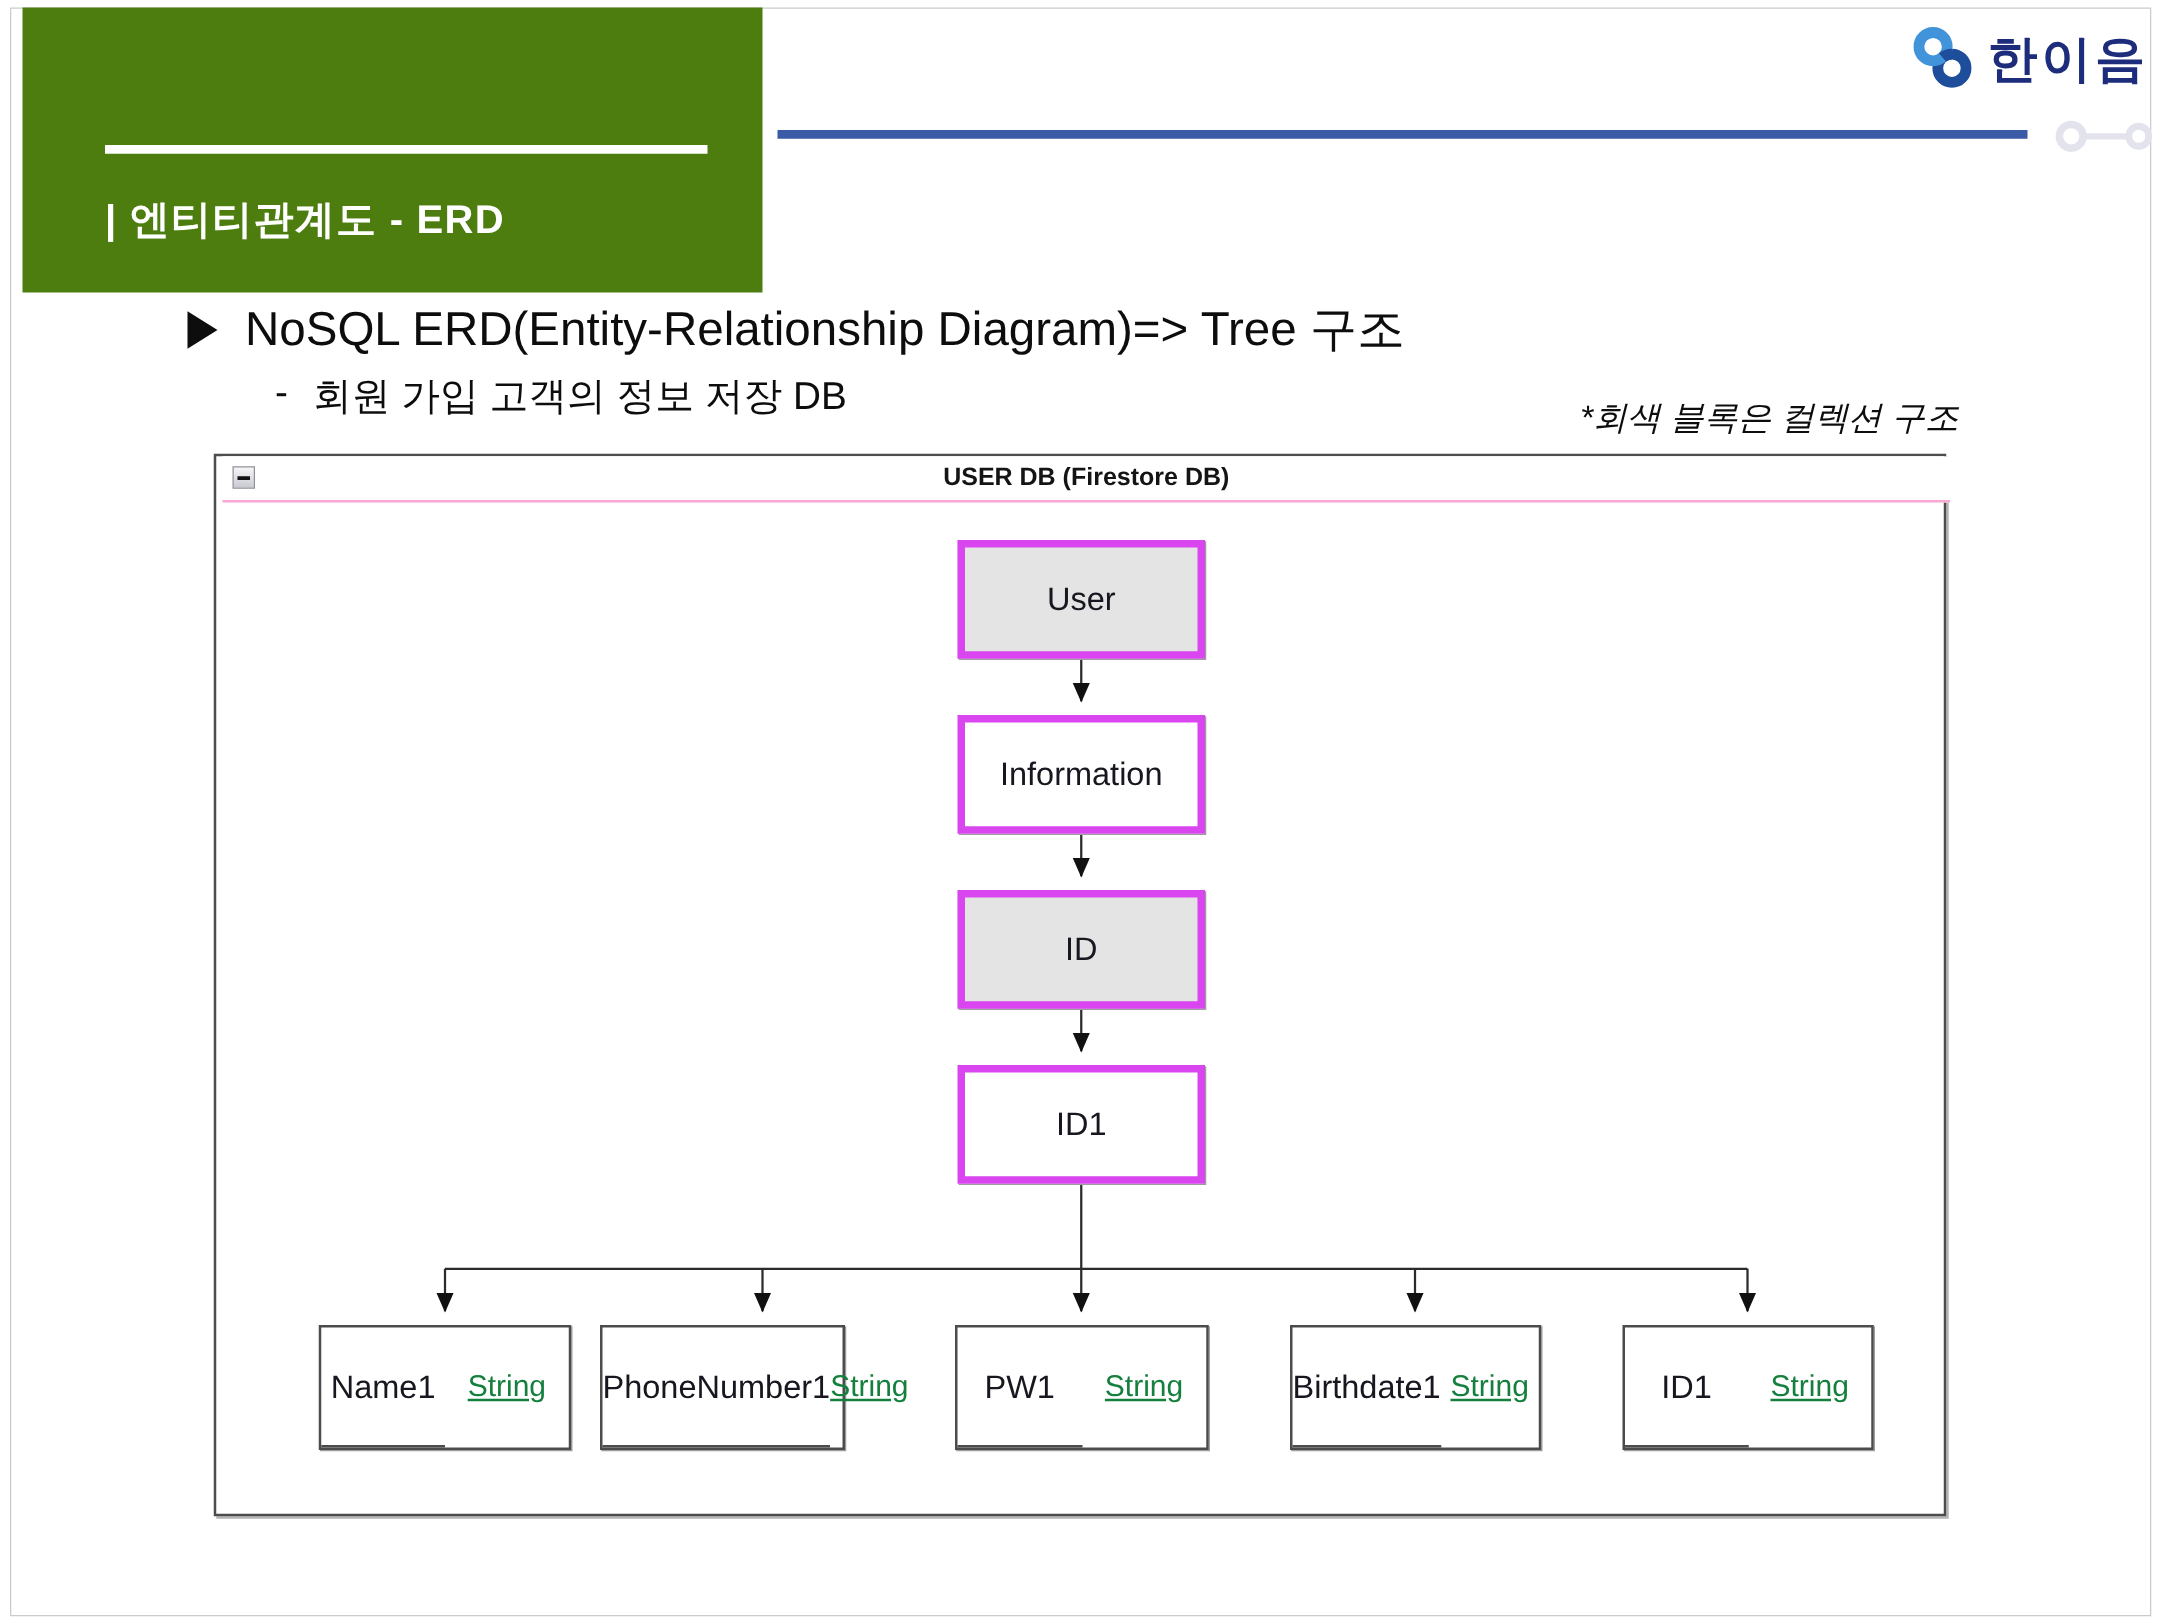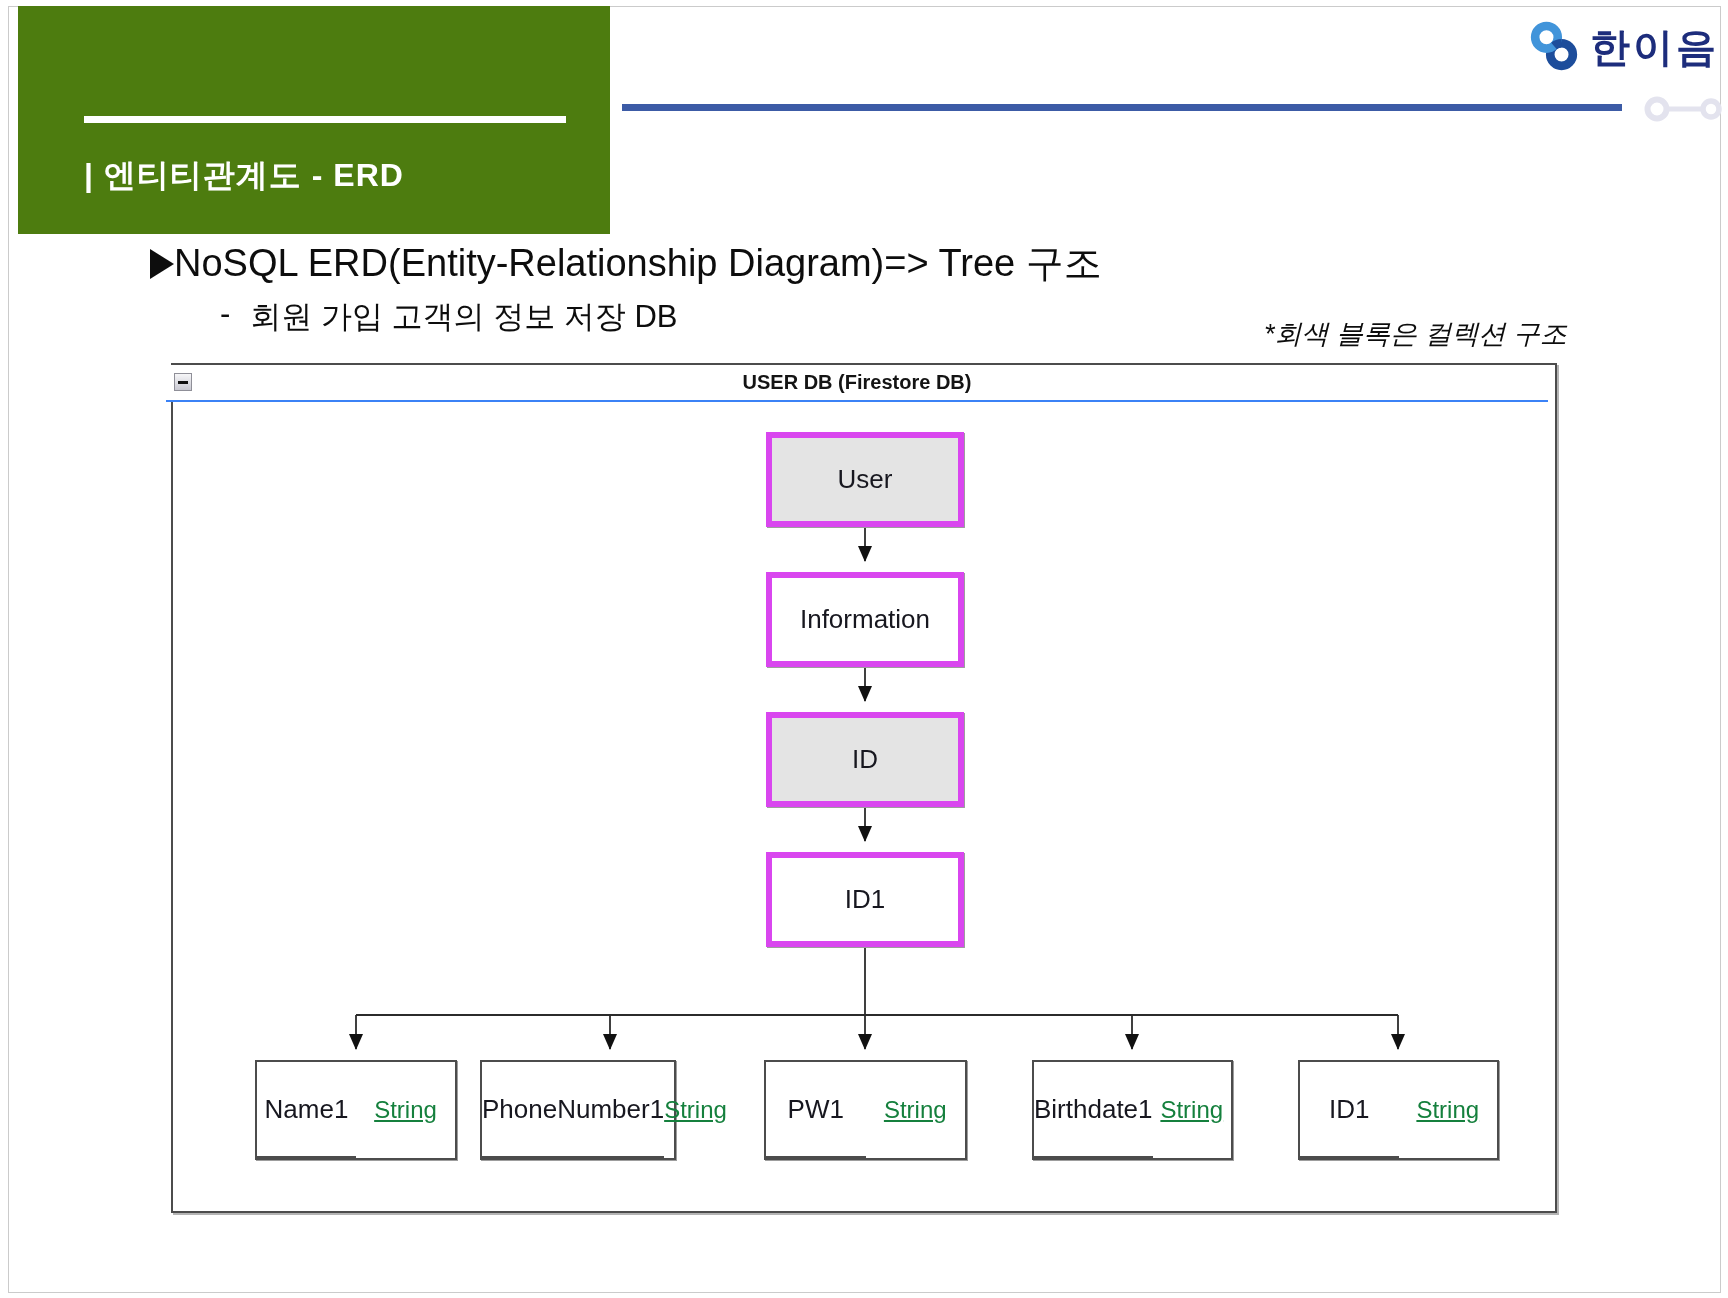--- a/index.html
+++ b/index.html
@@ -18,37 +18,37 @@
 
   
   .top-rule{position:absolute;left:622px;top:104px;width:1000px;height:7px;background:#3c5ba6;z-index:1;}
   .link-deco{position:absolute;left:1643px;top:92px;z-index:1;}
 
   
   .logo{position:absolute;left:1526px;top:18px;display:flex;align-items:center;z-index:2;}
   .logo-text{font-size:40px;font-weight:800;color:#1d2d7c;letter-spacing:3px;margin-left:8px;white-space:nowrap;}
 
   
-  .bullet-row{position:absolute;left:150px;top:238px;display:flex;align-items:center;z-index:2;}
+  .bullet-row{position:absolute;left:150px;top:238px;display:flex;align-items:center;gap:22px;z-index:2;}
   .tri{width:0;height:0;border-left:24px solid #0d0d0d;border-top:15px solid transparent;
        border-bottom:15px solid transparent;}
   .bullet-text{font-size:38px;color:#0d0d0d;white-space:nowrap;}
   .sub-row{position:absolute;left:220px;top:296px;display:flex;gap:20px;font-size:31px;
            color:#0d0d0d;z-index:2;white-space:nowrap;}
 
   
   .note{position:absolute;right:161px;top:316px;font-size:27px;font-style:italic;
         color:#0d0d0d;z-index:2;white-space:nowrap;}
 
   
   .diagram-box{position:absolute;left:171px;top:363px;width:1386px;height:850px;
                border:2px solid #4c4c4c;background:#fff;box-sizing:border-box;
                box-shadow:2px 2px 0 #b4b4b4;z-index:1;}
-  .diagram-header{position:absolute;left:166px;top:365px;width:1382px;height:37px;
-                  border-bottom:2px solid #3b82f6;box-sizing:border-box;background:#fff;z-index:3;}
+  .diagram-header{position:absolute;left:178px;top:365px;width:1382px;height:37px;
+                  border-bottom:2px solid #f9a8d4;box-sizing:border-box;background:#fff;z-index:3;}
   .collapse-btn{position:absolute;left:8px;top:8px;width:18px;height:18px;box-sizing:border-box;
                 border:1px solid #8f8f98;background:linear-gradient(#f6f6f8,#c9c9d2);
                 display:flex;align-items:center;justify-content:center;cursor:pointer;}
   .collapse-btn .minus{width:10px;height:3px;background:#111;}
   .diagram-title{position:absolute;left:0;top:0;width:100%;height:100%;display:flex;
                  align-items:center;justify-content:center;font-weight:bold;font-size:20px;color:#141414;}
 
   
   .connectors{position:absolute;left:0;top:0;z-index:2;pointer-events:none;}
 

